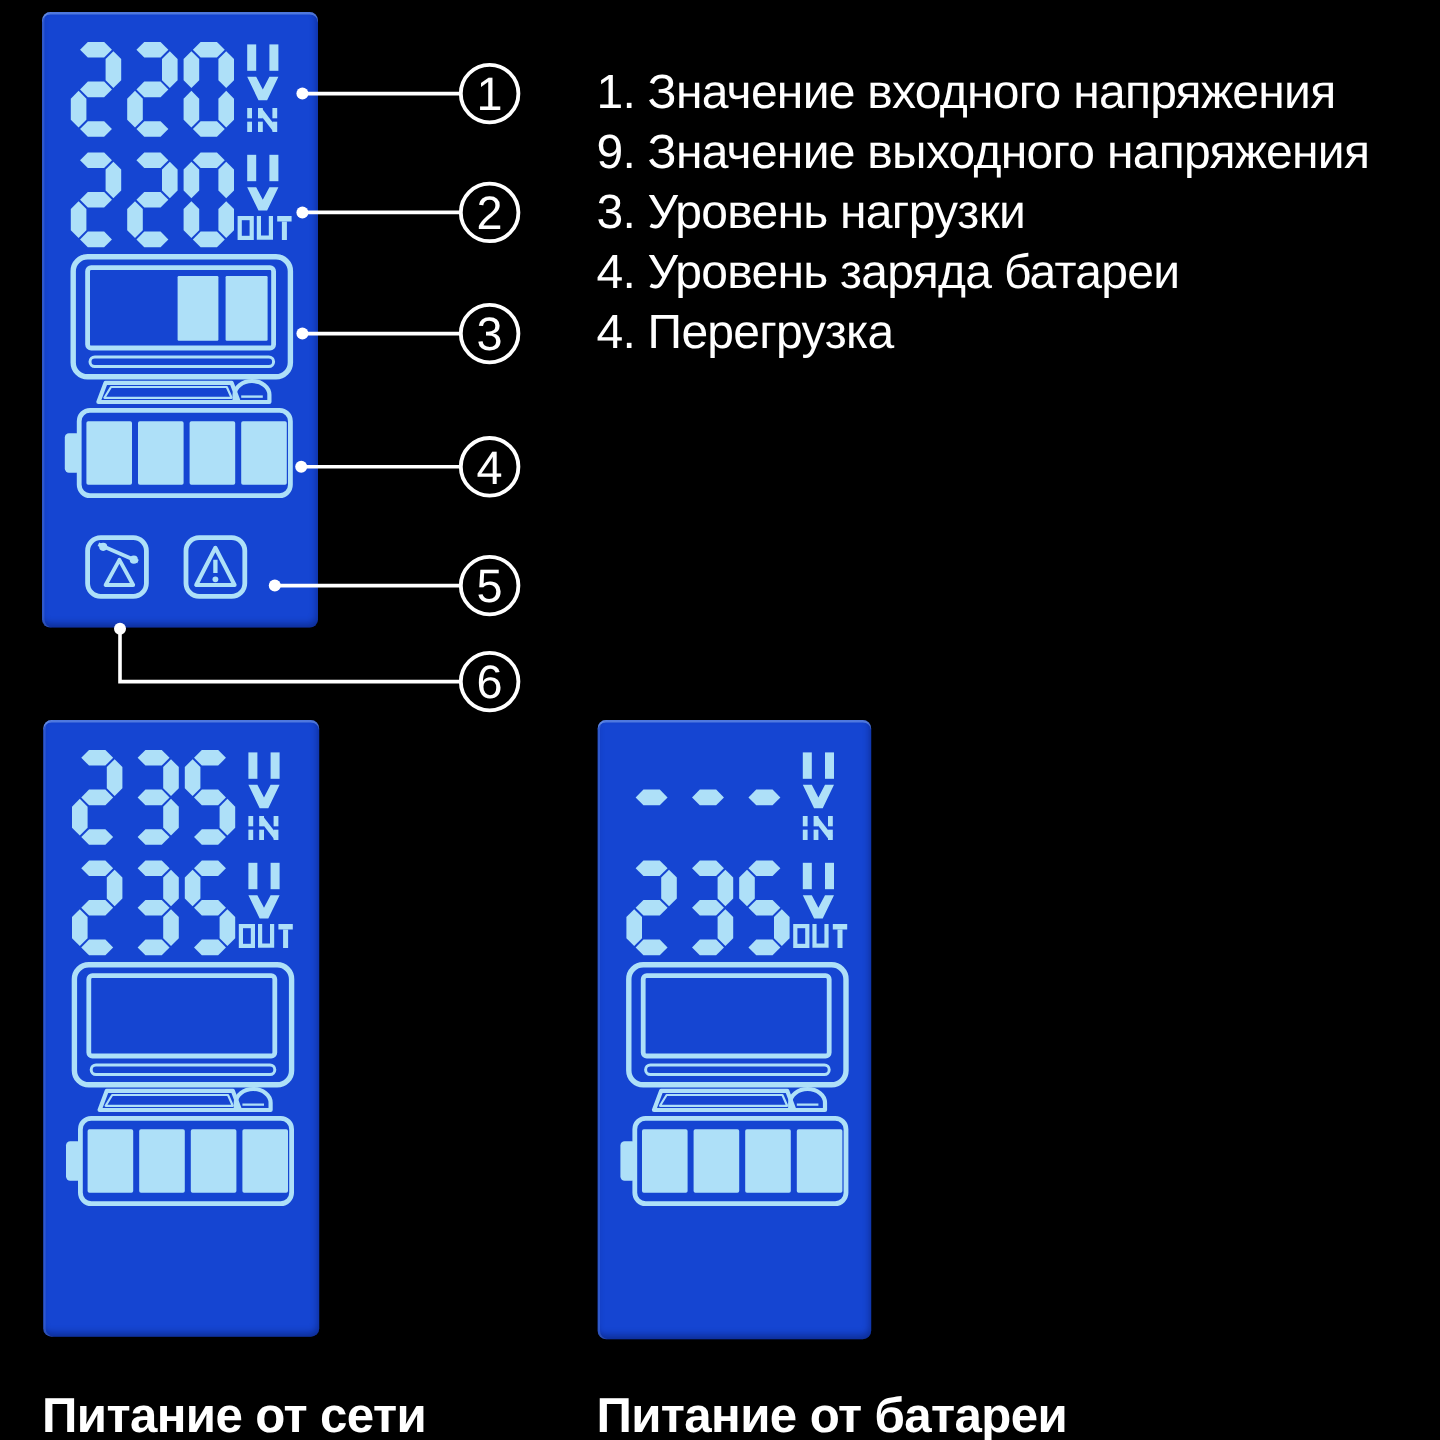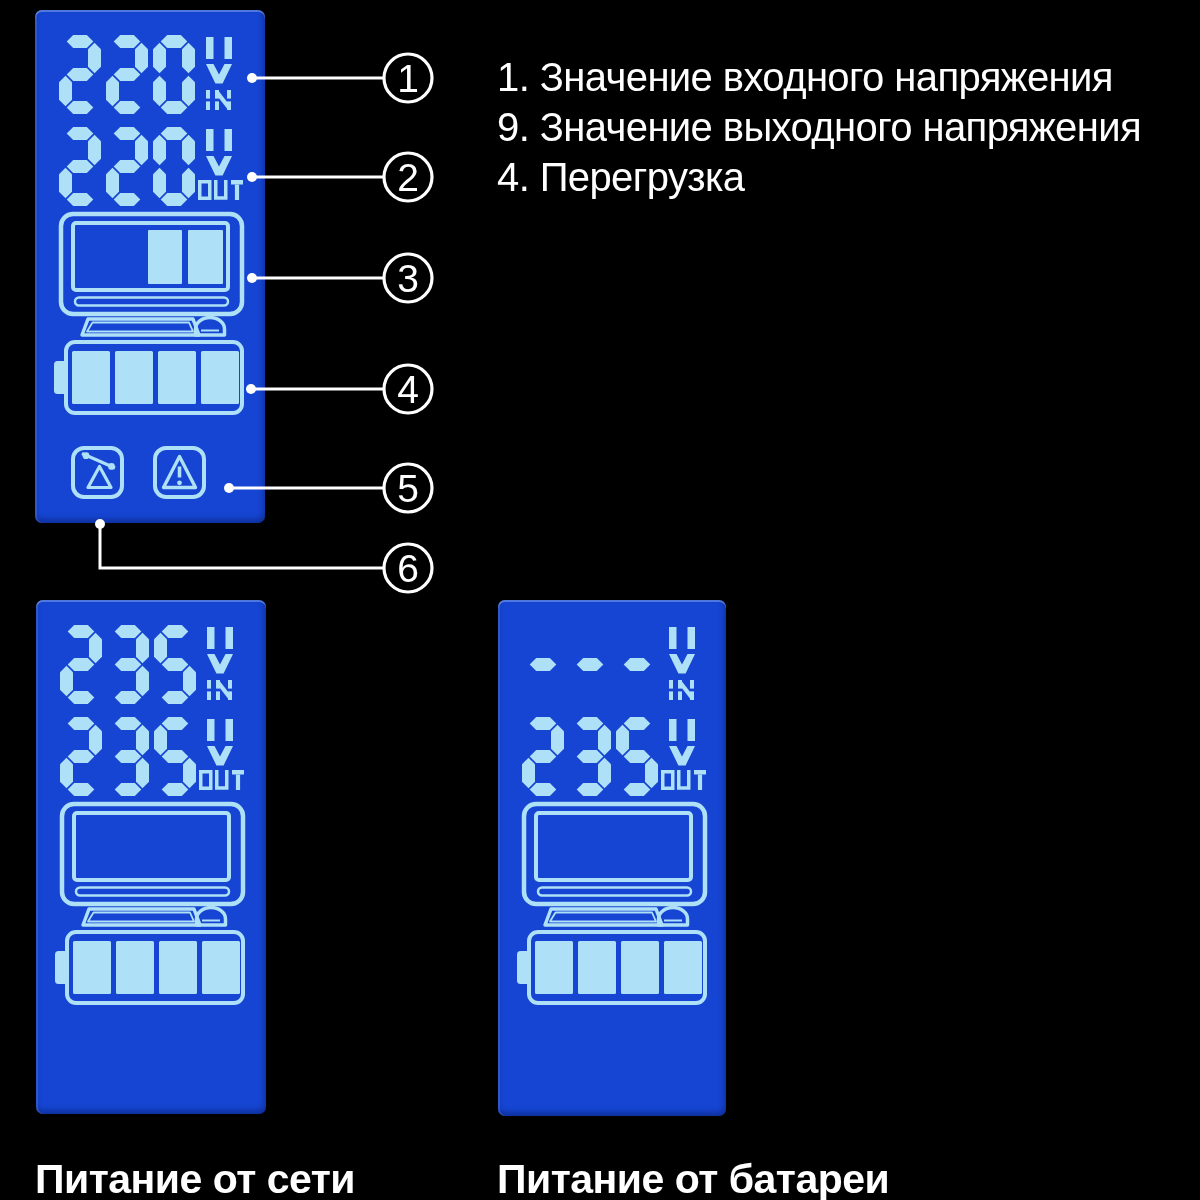--- a/index.html
+++ b/index.html
@@ -315,19 +315,21 @@
       <polyline class="callout-line" points="100,524 100,568 384,568"></polyline>
       <circle class="callout-dot" cx="100" cy="524" r="5"></circle>
       <circle class="callout-ring" cx="408" cy="568" r="24"></circle>
       <text class="callout-num" x="408" y="582">6</text>
     </g>
   </svg>
 
   <div class="legend">
     <div class="legend-line">1. Значение входного напряжения</div>
     <div class="legend-line">9. Значение выходного напряжения</div>
+    <div class="legend-line">3. Уровень нагрузки</div>
+    <div class="legend-line">4. Уровень заряда батареи</div>
     <div class="legend-line">4. Перегрузка</div>
   </div>
 
   <div class="caption" id="cap-mains">Питание от сети</div>
   <div class="caption" id="cap-batt">Питание от батареи</div>
 
 </div>
 
 </body></html>

